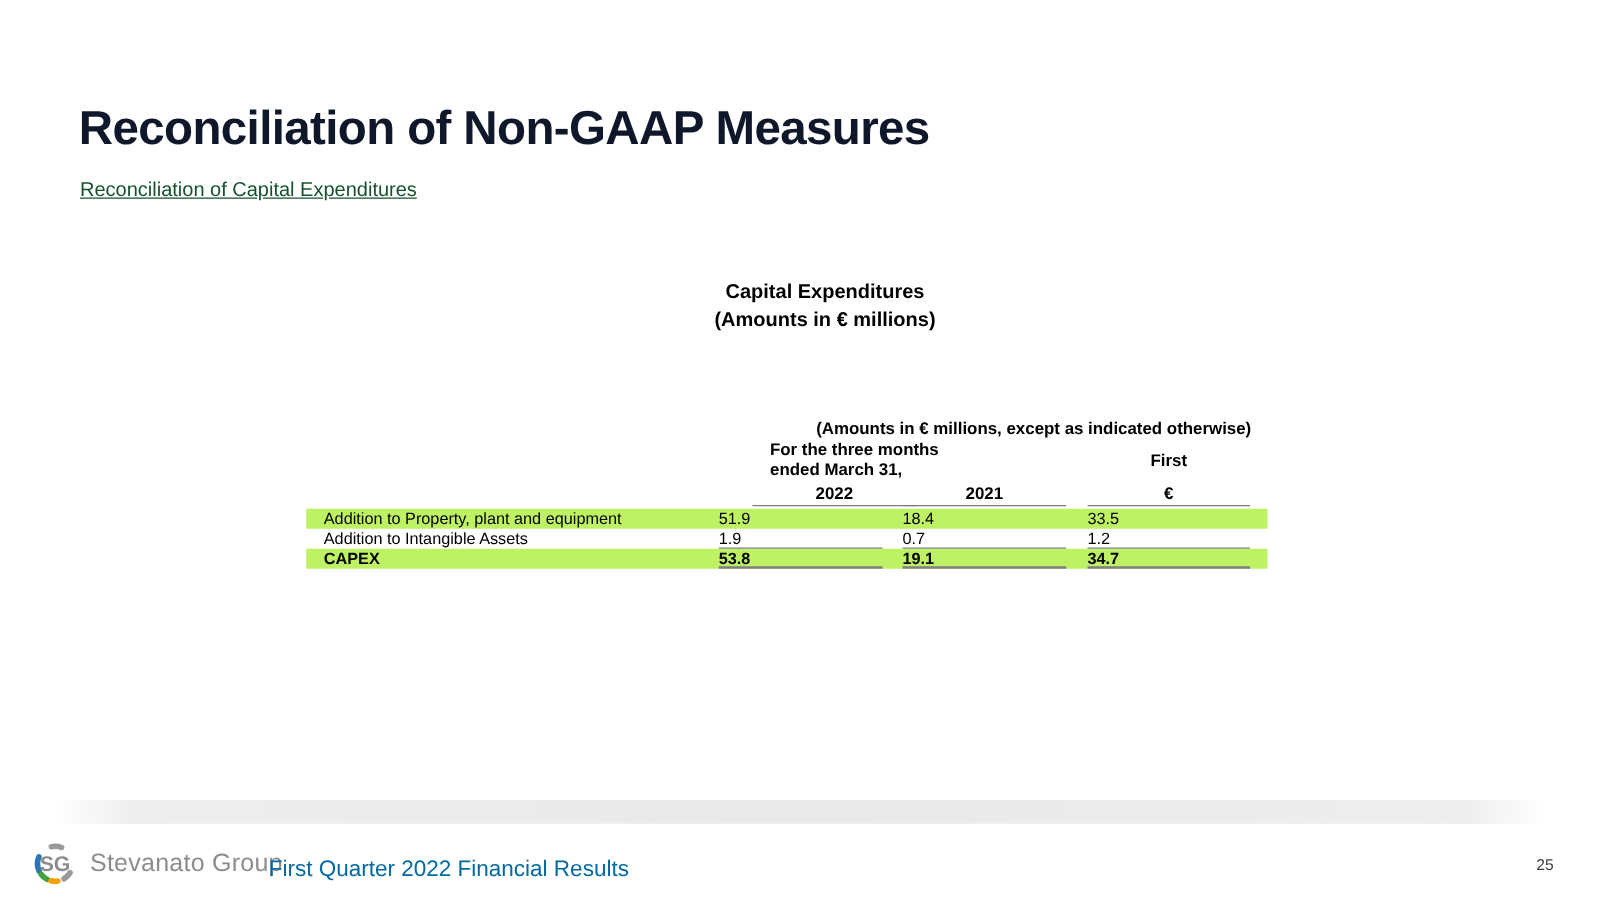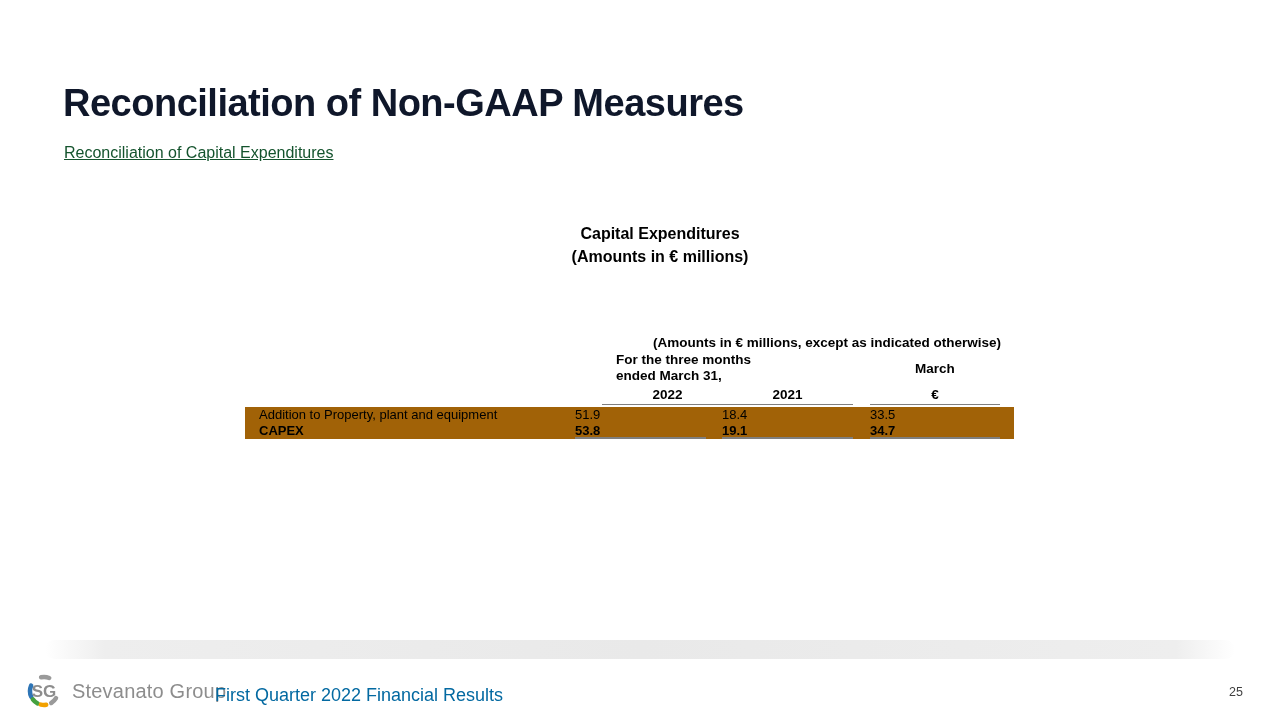--- a/index.html
+++ b/index.html
@@ -49,21 +49,21 @@
     text-align: center; font-size: 13.5px; font-weight: bold; color: #000;
     border-bottom: 1.5px solid #7f7f7f;
   }
   .colhead.c1 { left: 602px; width: 131px; text-align: center; }
   .colhead.c2 { left: 722px; width: 131px; }
   .colhead.c3 { left: 870px; width: 130px; }
 
   
   .tbl-rows { position: absolute; left: 245px; top: 407px; width: 769px; }
   .trow { display: flex; height: 16px; align-items: stretch; font-size: 13px; color: #000; }
-  .trow.shaded { background: #a16207; }
+  .trow.shaded { background: #bef264; }
   .trow.bold { font-weight: bold; }
   .trow .lbl { width: 330px; padding-left: 14px; line-height: 16px; white-space: nowrap; }
   .trow .num { width: 131px; text-align: left; line-height: 16px; }
   .trow .num.c3 { width: 130px; }
   .trow .gap1 { width: 16px; }
   .trow .gap2 { width: 17px; }
   .trow .tail { width: 14px; }
   .trow .rule-mid { border-bottom: 1.5px solid #7f7f7f; }
   .trow .rule-bot { border-bottom: 2px solid #7f7f7f; }
 
@@ -97,38 +97,47 @@
 <div class="table-title">
   <div>Capital Expenditures</div>
   <div>(Amounts in € millions)</div>
 </div>
 
 <div class="tbl-note">(Amounts in € millions, except as indicated otherwise)</div>
 <div class="tbl-period">
   <div>For the three months</div>
   <div>ended March 31,</div>
 </div>
-<div class="tbl-change">March</div>
+<div class="tbl-change">First</div>
 
 <div class="colhead c1">2022</div>
 <div class="colhead c2">2021</div>
 <div class="colhead c3">€</div>
 
 <div class="tbl-rows">
 
   <div class="trow shaded">
     <div class="lbl">Addition to Property, plant and equipment</div>
     <div class="num">51.9</div>
     <div class="gap1"></div>
     <div class="num">18.4</div>
     <div class="gap2"></div>
     <div class="num c3">33.5</div>
     <div class="tail"></div>
   </div>
 
+  <div class="trow">
+    <div class="lbl">Addition to Intangible Assets</div>
+    <div class="num rule-mid">1.9</div>
+    <div class="gap1"></div>
+    <div class="num rule-mid">0.7</div>
+    <div class="gap2"></div>
+    <div class="num c3 rule-mid">1.2</div>
+    <div class="tail"></div>
+  </div>
 
   <div class="trow shaded bold">
     <div class="lbl">CAPEX</div>
     <div class="num rule-bot">53.8</div>
     <div class="gap1"></div>
     <div class="num rule-bot">19.1</div>
     <div class="gap2"></div>
     <div class="num c3 rule-bot">34.7</div>
     <div class="tail"></div>
   </div>

